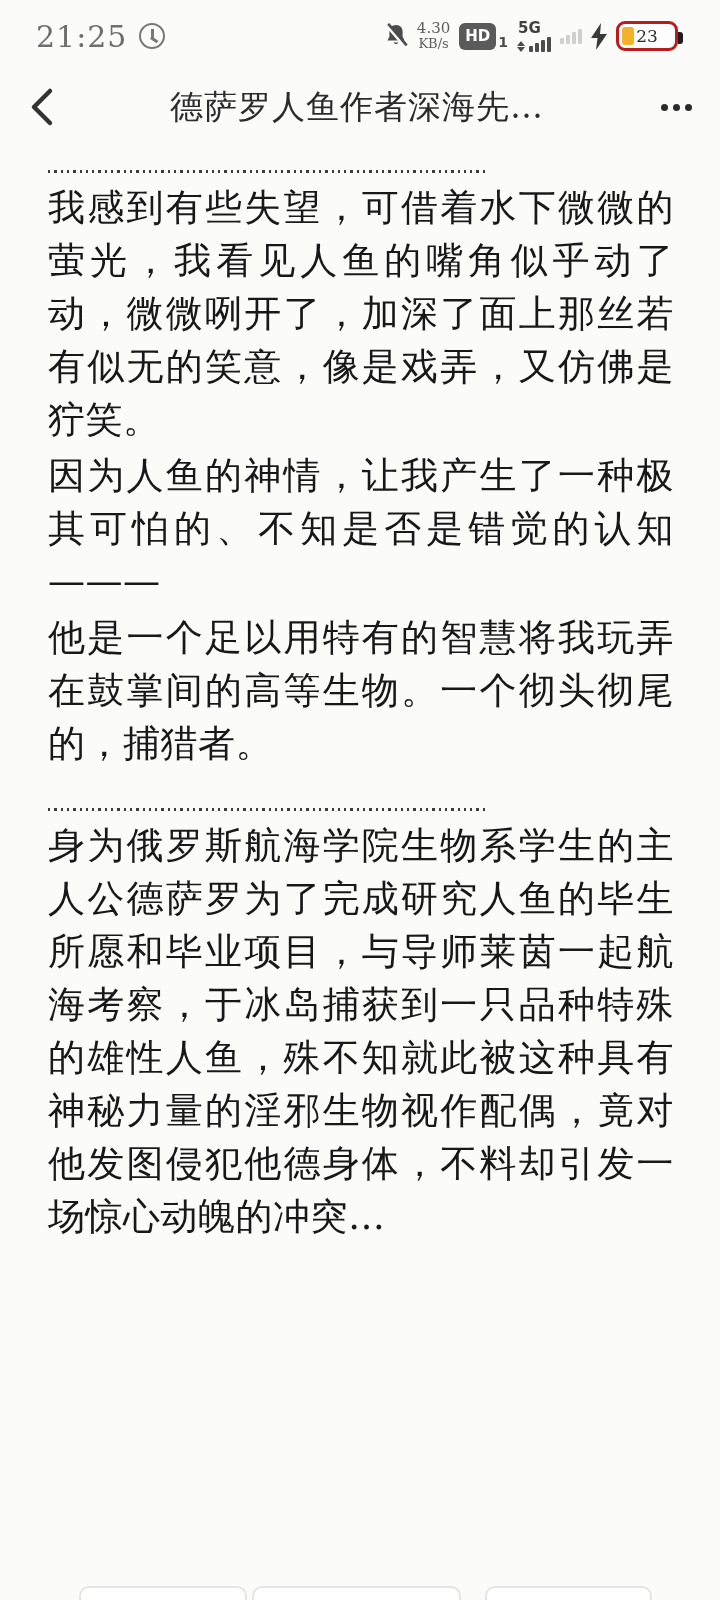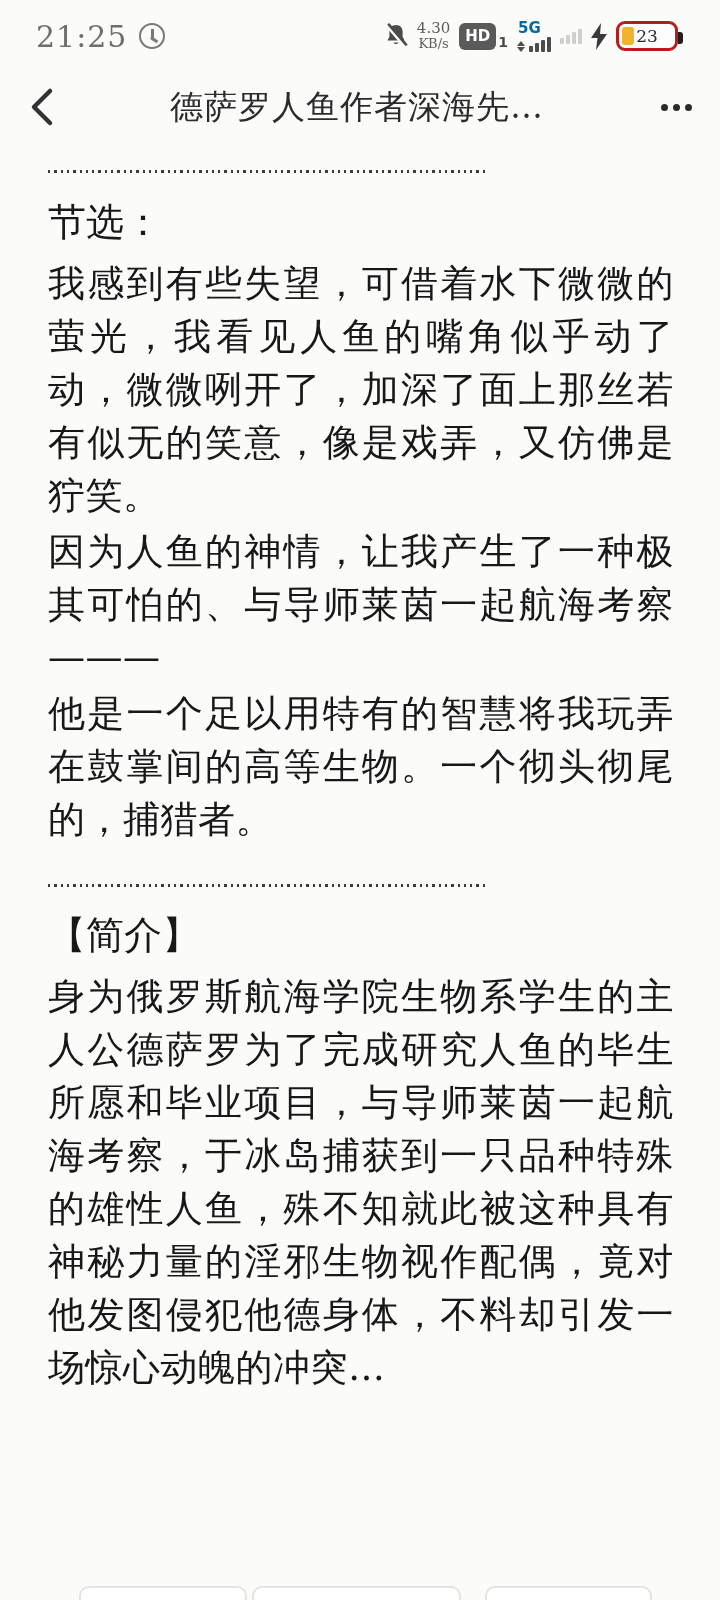--- a/index.html
+++ b/index.html
@@ -32,21 +32,21 @@
   .speed { display:flex; flex-direction:column; align-items:center; line-height:1.05;
     font-family:"DejaVu Serif", serif; color:#5d5d5d; }
   .speed .v { font-size:15px; }
   .speed .u { font-size:13px; }
   .hd-wrap { display:flex; align-items:flex-end; gap:2px; }
   .hd-badge { background:#5a5a5a; color:#fff; border-radius:6px; width:37px; height:27px;
     display:flex; align-items:center; justify-content:center;
     font-family:"DejaVu Sans", sans-serif; font-weight:bold; font-size:15px; }
   .hd-one { font-family:"DejaVu Sans", sans-serif; font-size:14px; color:#4c4c4c; font-weight:bold; }
   .sig-block { display:flex; flex-direction:column; align-items:flex-start; }
-  .sig-type { font-family:"DejaVu Sans", sans-serif; font-weight:bold; font-size:15px; color:#0369a1; line-height:1; margin-left:1px;}
+  .sig-type { font-family:"DejaVu Sans", sans-serif; font-weight:bold; font-size:15px; color:#404040; line-height:1; margin-left:1px;}
   .sig-row { display:flex; align-items:flex-end; gap:2px; margin-top:1px; }
   .arrows { display:flex; flex-direction:column; gap:1px; margin-right:2px; }
   .tri-up { width:0;height:0;border-left:4px solid transparent;border-right:4px solid transparent;border-bottom:5px solid #4c4c4c; }
   .tri-down { width:0;height:0;border-left:4px solid transparent;border-right:4px solid transparent;border-top:5px solid #4c4c4c; }
   .bars { display:flex; align-items:flex-end; gap:2px; }
   .bar { width:4px; background:#4c4c4c; border-radius:1px; }
   .bars.dim .bar { background:#cfcfcd; }
   .bolt-icon { width:16px; height:27px; }
   .battery { position:relative; width:62px; height:30px; border:3px solid #b91c1c; border-radius:9px;
     background:#fdfdfd; display:flex; align-items:center; }
@@ -156,27 +156,25 @@
   <div class="more-btn">
     <span class="dot"></span>
     <span class="dot"></span>
     <span class="dot"></span>
   </div>
 </div>
 
 <div class="content">
   <div class="dotted-sep"></div>
 
-  <div class="section-heading">节选：</div>
   <div class="para">我感到有些失望，可借着水下微微的萤光，我看见人鱼的嘴角似乎动了动，微微咧开了，加深了面上那丝若有似无的笑意，像是戏弄，又仿佛是狞笑。</div>
-  <div class="para">因为人鱼的神情，让我产生了一种极其可怕的、与导师莱茵一起航海考察———</div>
+  <div class="para">因为人鱼的神情，让我产生了一种极其可怕的、不知是否是错觉的认知———</div>
   <div class="para">他是一个足以用特有的智慧将我玩弄在鼓掌间的高等生物。一个彻头彻尾的，捕猎者。</div>
 
   <div class="dotted-sep sep2"></div>
 
-  <div class="section-heading heading2">【简介】</div>
   <div class="para">身为俄罗斯航海学院生物系学生的主人公德萨罗为了完成研究人鱼的毕生所愿和毕业项目，与导师莱茵一起航海考察，于冰岛捕获到一只品种特殊的雄性人鱼，殊不知就此被这种具有神秘力量的淫邪生物视作配偶，竟对他发图侵犯他德身体，不料却引发一场惊心动魄的冲突…</div>
 
 </div>
 
 <div class="peek-card peek-1"></div>
 <div class="peek-card peek-2"></div>
 <div class="peek-card peek-3"></div>
 
 </body></html>

